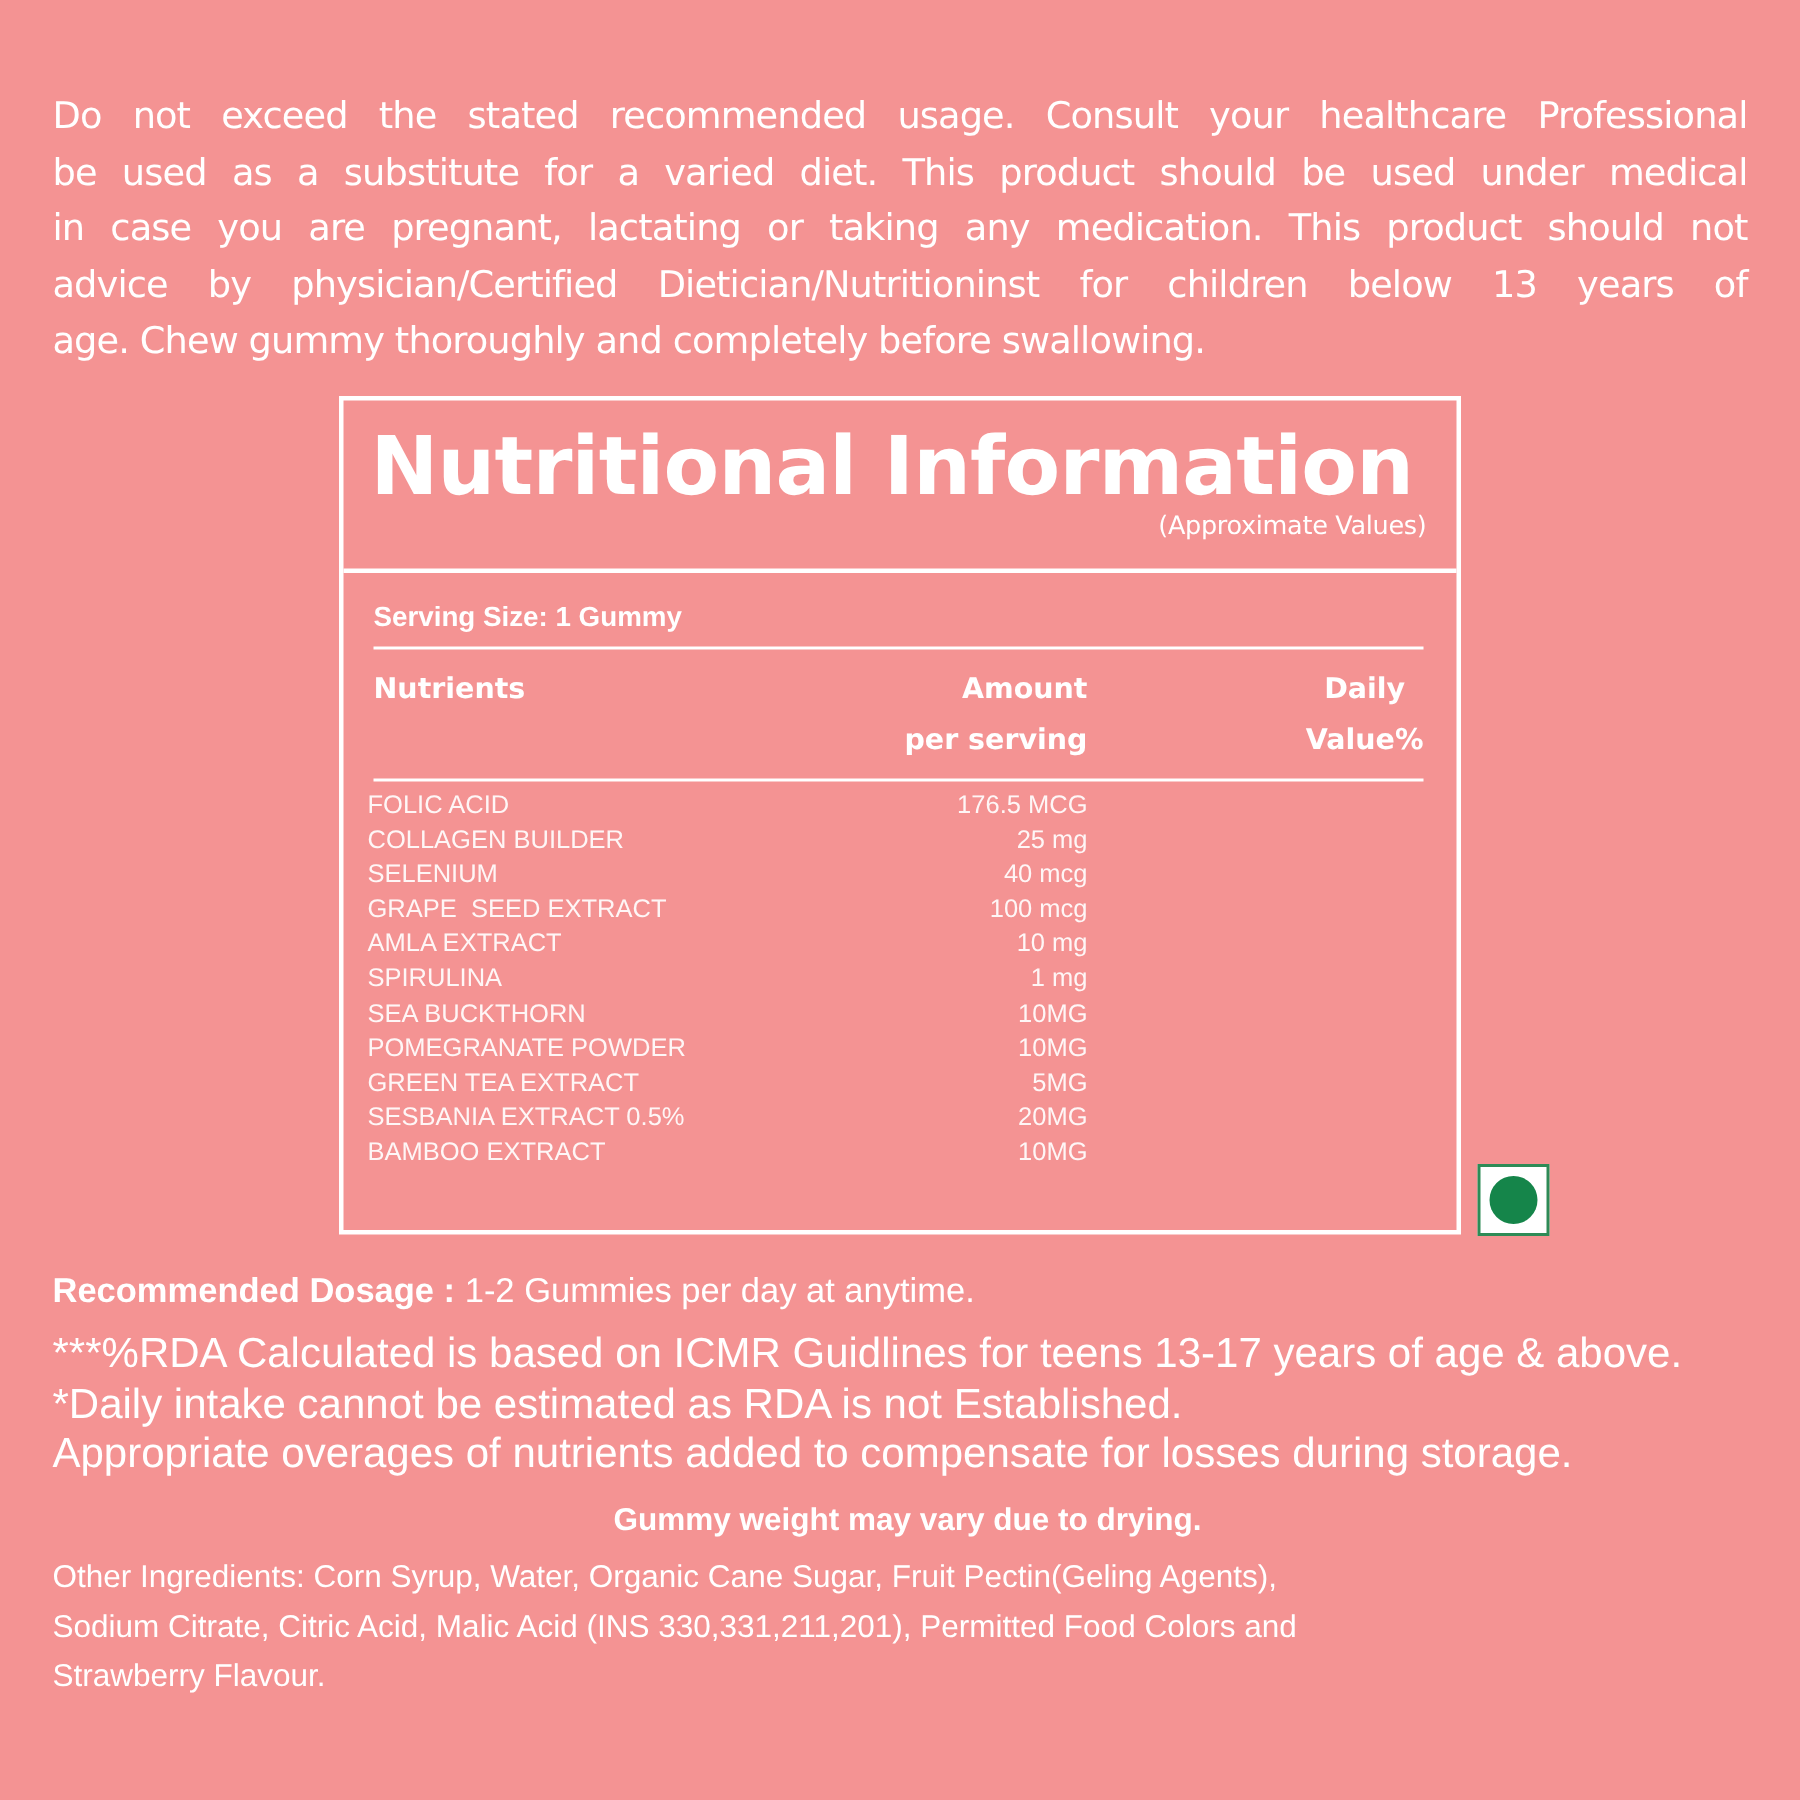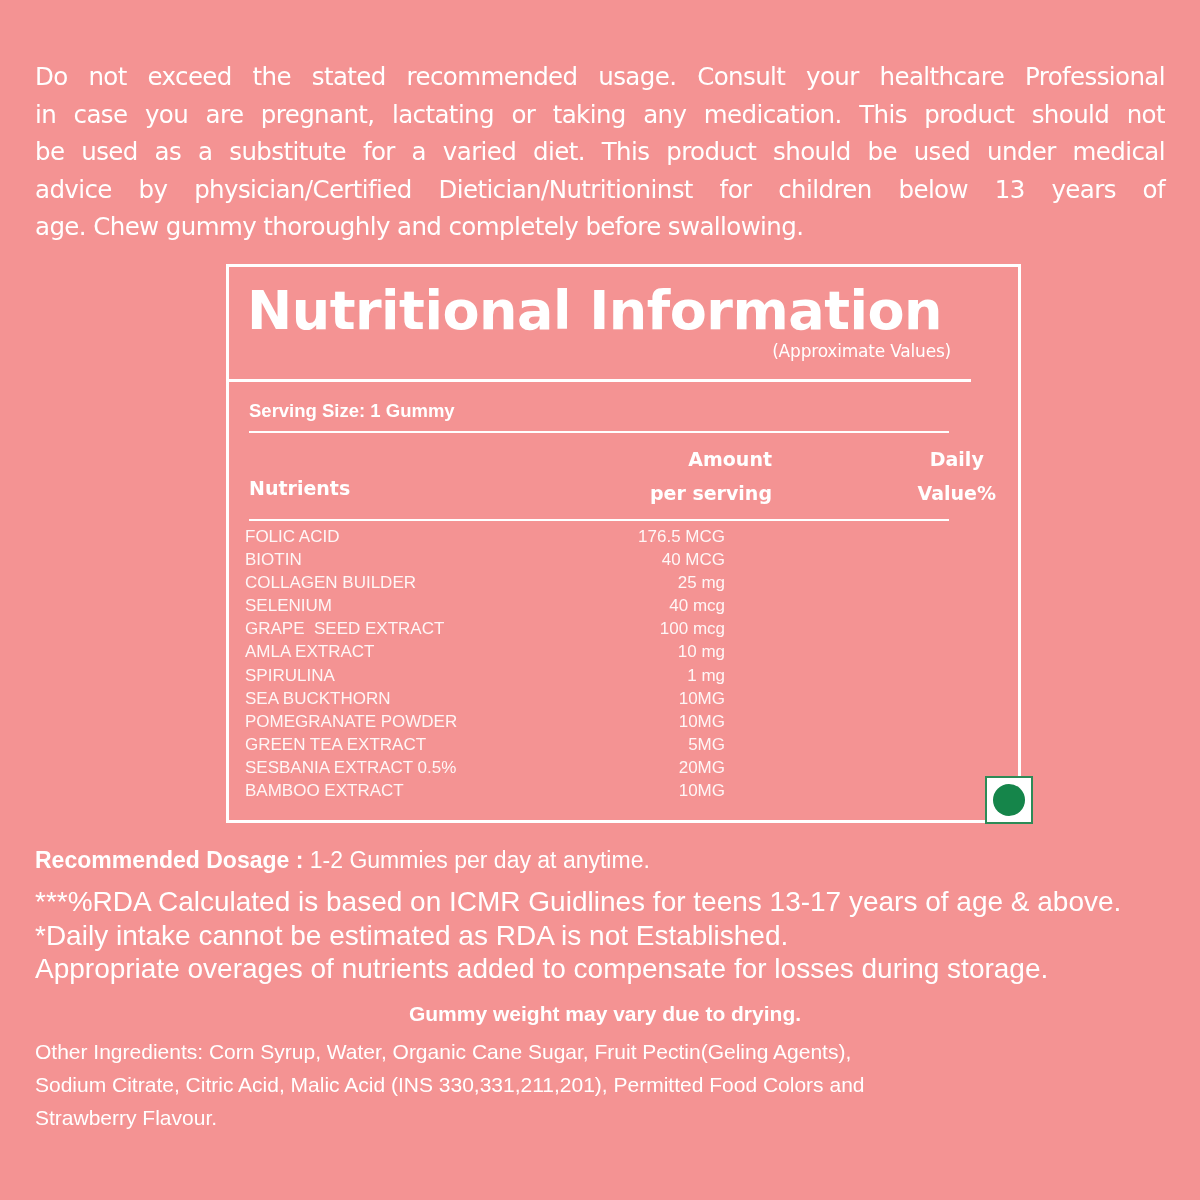--- a/index.html
+++ b/index.html
@@ -37,21 +37,20 @@
       text-align-last: left;
     }
 
     .panel {
       position: absolute;
       left: 226px;
       top: 264px;
       width: 742px;
       height: 553px;
       border: 3px solid #ffffff;
-      padding-left: 47px;
     }
     .panel-head {
       position: absolute;
       left: 0;
       top: 0;
       width: 742px;
       height: 112px;
       border-bottom: 3px solid #ffffff;
     }
     .panel-title {
@@ -94,21 +93,21 @@
     .rule.r2 { top: 252px; }
 
     .col-head {
       position: absolute;
       font-family: "DejaVu Sans", sans-serif;
       font-weight: bold;
       font-size: 19px;
       line-height: 34px;
       white-space: nowrap;
     }
-    .col-head.nutrients { left: 20px; top: 175px; margin-top: 29px; }
+    .col-head.nutrients { left: 20px; top: 175px; }
     .col-head.amount { right: 246px; top: 175px; text-align: right; }
     .col-head.daily { right: 22px; top: 175px; text-align: center; }
     .col-head span { display: block; }
 
     .rows {
       position: absolute;
       left: 16px;
       top: 258px;
       width: 480px;
       font-family: "Liberation Sans", sans-serif;
@@ -186,22 +185,22 @@
       line-height: 33px;
     }
     .ingredients div { white-space: nowrap; }
     .ingredients b { font-weight: normal; }
   </style>
 </head>
 <body>
 
 <div class="warning">
   <span class="line">Do not exceed the stated recommended usage. Consult your healthcare Professional</span>
+  <span class="line">be used as a substitute for a varied diet. This product should be used under medical</span>
   <span class="line">in case you are pregnant, lactating or taking any medication. This product should not</span>
-  <span class="line">be used as a substitute for a varied diet. This product should be used under medical</span>
   <span class="line">advice by physician/Certified Dietician/Nutritioninst for children below 13 years of</span>
   <span class="line last">age. Chew gummy thoroughly and completely before swallowing.</span>
 </div>
 
 <div class="panel">
   <div class="panel-head">
     <div class="panel-title">Nutritional Information</div>
     <div class="panel-sub">(Approximate Values)</div>
   </div>
 
@@ -219,24 +218,20 @@
     <span>Daily</span>
     <span>Value%</span>
   </div>
 
   <div class="rule r2"></div>
 
   <div class="rows">
     <div class="row">
         <span class="name">FOLIC ACID</span>
         <span class="amt">176.5 MCG</span>
-      </div>
-    <div class="row">
-        <span class="name">BIOTIN</span>
-        <span class="amt">40 MCG</span>
       </div>
     <div class="row">
         <span class="name">COLLAGEN BUILDER</span>
         <span class="amt">25 mg</span>
       </div>
     <div class="row">
         <span class="name">SELENIUM</span>
         <span class="amt">40 mcg</span>
       </div>
     <div class="row">

